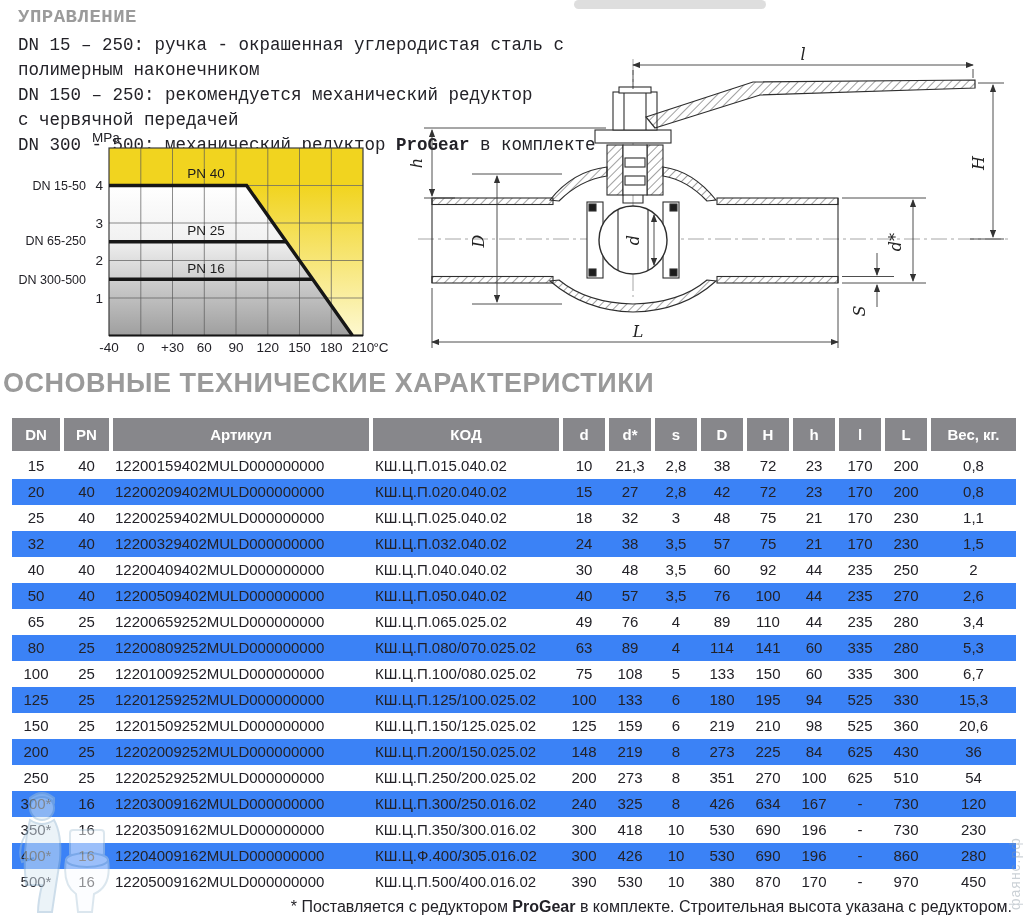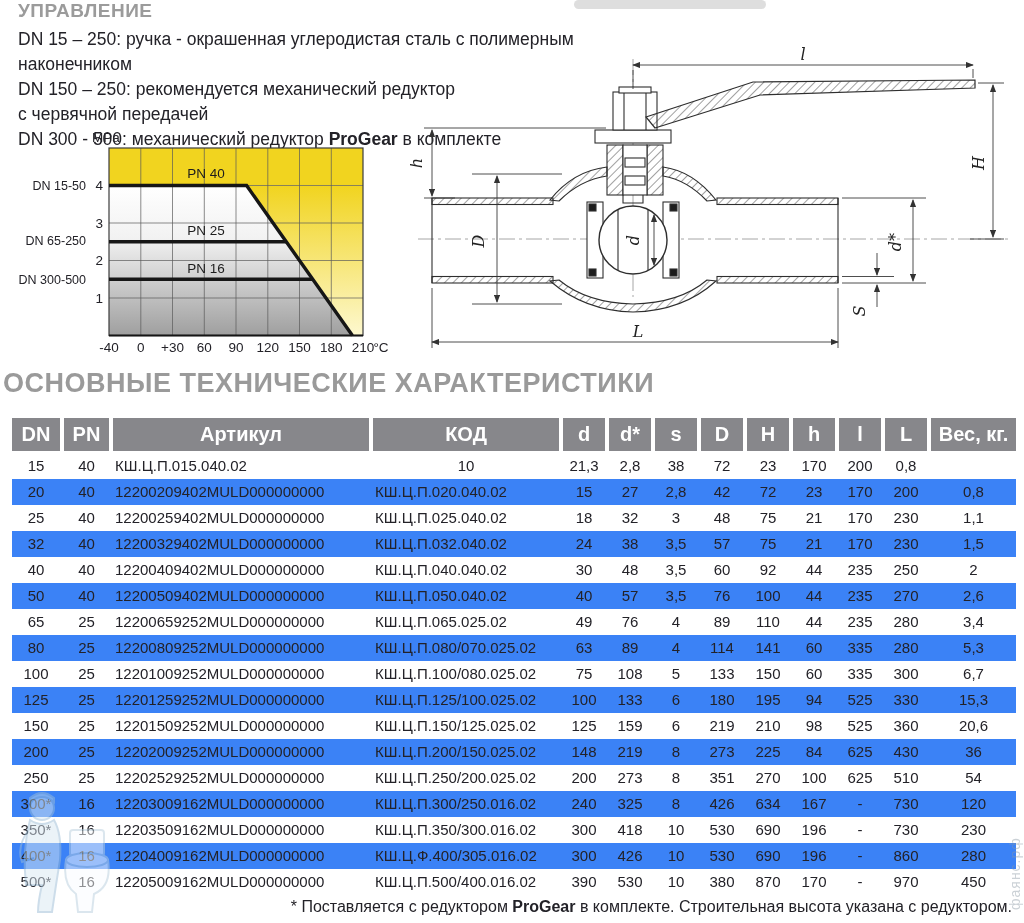--- a/index.html
+++ b/index.html
@@ -1,20 +1,20 @@
 <!DOCTYPE html>
 <html><head>
 <meta charset="utf-8">
 <style>
   html,body{margin:0;padding:0;background:#ffffff;}
   body{font-family:"Liberation Sans",sans-serif;color:#232228;}
   #page{position:relative;width:1024px;height:923px;background:#fff;overflow:hidden;}
 
   
-  .intro{position:absolute;left:18px;top:0;width:640px;}
+  .intro{position:absolute;left:18px;top:6px;width:640px;font-family:Liberation Mono, monospace;}
   .intro-title{font-size:19px;font-weight:bold;color:#9b9b9b;letter-spacing:.5px;margin-bottom:5px;}
   .intro-line{font-size:17.5px;line-height:25px;color:#232228;}
   .smudge{position:absolute;left:574px;top:0;width:192px;height:9px;background:#cdcdcd;border-radius:5px;opacity:.65;}
 
   
   .chart-wrap{position:absolute;left:0;top:125px;width:392px;height:235px;}
   .drawing-wrap{position:absolute;left:410px;top:45px;width:612px;height:318px;}
   svg text{font-family:"Liberation Sans",sans-serif;}
   .tick{font-size:13.5px;fill:#232228;}
   .dnlab{font-size:12.5px;fill:#232228;}
@@ -22,21 +22,21 @@
   .mpa{font-size:13.5px;fill:#232228;}
   .dimtext{font-family:"DejaVu Serif",serif;font-style:italic;font-size:16px;fill:#222;}
 
   
   .section-title{position:absolute;left:3px;top:368px;font-size:27px;font-weight:600;color:#9a9a9a;letter-spacing:.5px;}
 
   
   .spec-table{position:absolute;left:12px;top:418px;width:1004px;}
   .thead-row,.tr{display:grid;grid-template-columns:48px 45px 256px 186px 42px 42px 42px 42px 42px 42px 42px 42px 85px;column-gap:4px;}
   .thead-row{height:33px;margin-bottom:2px;}
-  .th{background:#87878b;color:#fff;font-weight:bold;font-size:20px;display:flex;align-items:center;justify-content:center;}
+  .th{background:#87878b;color:#fff;font-weight:bold;font-size:15px;display:flex;align-items:center;justify-content:center;}
   .tr{height:26px;}
   .tr.even{background:#3b82f6;}
   .td{font-size:15px;line-height:26px;text-align:center;white-space:nowrap;overflow:hidden;}
   .td.left{text-align:left;padding-left:2px;}
 
   .footnote{position:absolute;right:12px;top:898px;font-size:16px;color:#232228;}
 
   
   .wm-plumber{position:absolute;left:8px;top:790px;opacity:.5;pointer-events:none;}
   .wm-site{position:absolute;right:1px;top:765px;height:145px;writing-mode:vertical-rl;transform:rotate(180deg);
@@ -246,20 +246,21 @@
         <div class="th">H</div>
         <div class="th">h</div>
         <div class="th">l</div>
         <div class="th">L</div>
         <div class="th">Вес, кг.</div>
       </div>
     <div>
         <div class="tr odd">
           <div class="td">15</div>
           <div class="td">40</div>
+          <div class="td left">12200159402MULD000000000</div>
           <div class="td left">КШ.Ц.П.015.040.02</div>
           <div class="td">10</div>
           <div class="td">21,3</div>
           <div class="td">2,8</div>
           <div class="td">38</div>
           <div class="td">72</div>
           <div class="td">23</div>
           <div class="td">170</div>
           <div class="td">200</div>
           <div class="td">0,8</div>

